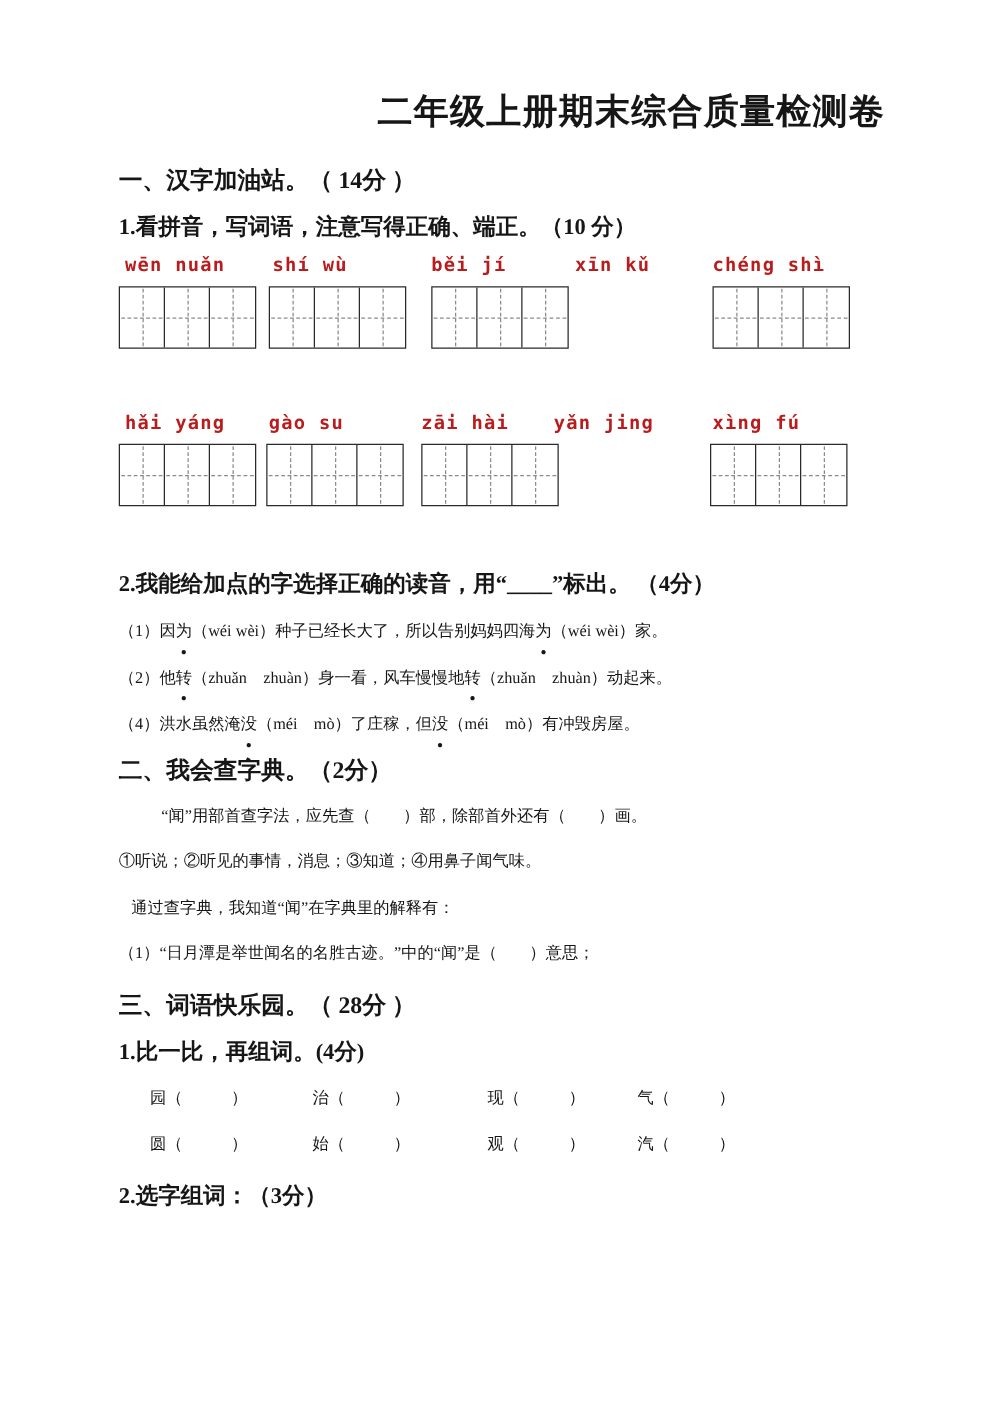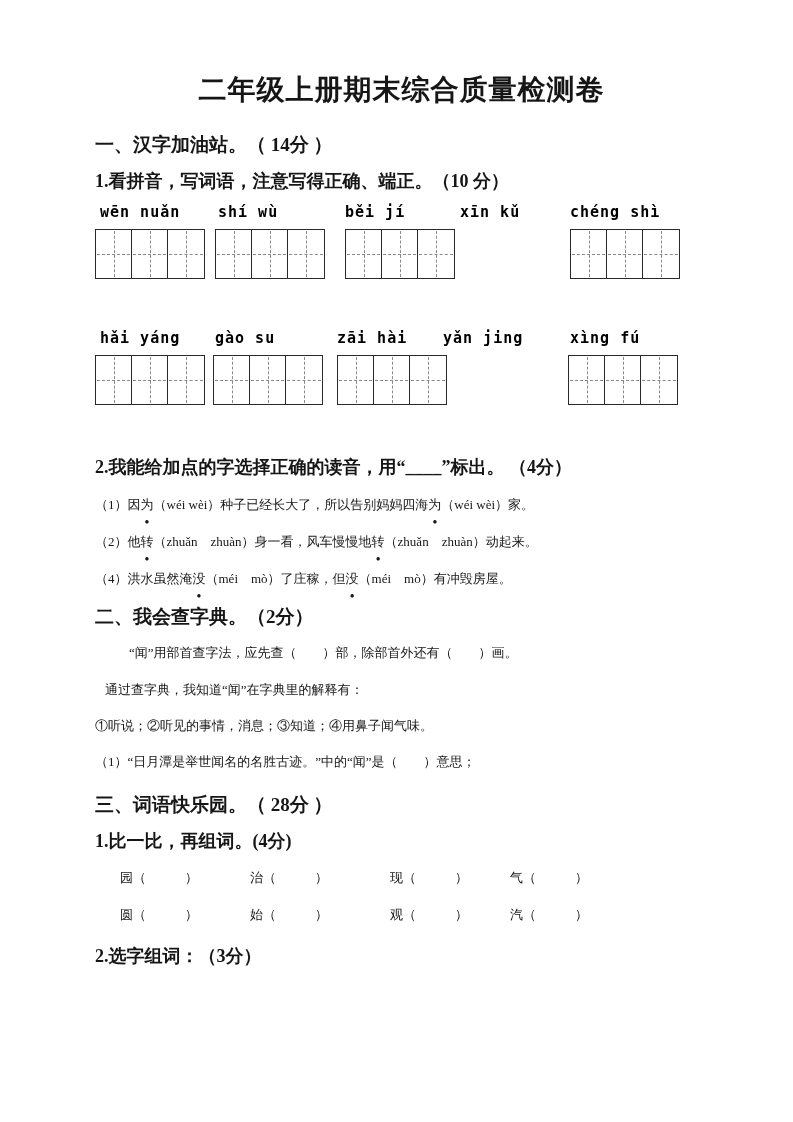--- a/index.html
+++ b/index.html
@@ -10,38 +10,38 @@
     -webkit-font-smoothing: antialiased;
   }
   .page {
     position:relative;
     width:793px; height:1122px;
     background:#ffffff;
     padding:72px 85px 40px 95px;
     overflow:hidden;
   }
   .title {
-    font-size:28px; font-weight:bold; text-align:center;
+    font-size:28px; font-weight:bold; text-align:right;
     letter-spacing:1px; line-height:36px;
   }
   .sec-head { font-size:19px; font-weight:bold; line-height:25px; }
   .item-head { font-size:18px; font-weight:bold; line-height:24px; }
   .q, .dline, .word-row { font-size:13px; line-height:24px; }
 
   .mt10{margin-top:10px}.mt12{margin-top:12px}.mt13{margin-top:13px}
   .mt14{margin-top:14px}.mt17{margin-top:17px}.mt18{margin-top:18px}
   .mt24{margin-top:24px}.mt32{margin-top:48px}.mt36{margin-top:48px}
 
   
   .pinyin-block { position:relative; height:78px; }
   .py {
     position:absolute; top:0;
     font-family:"DejaVu Sans Mono", monospace;
     font-size:15px; font-weight:bold; letter-spacing:1px;
-    white-space:pre; color:#000000;
+    white-space:pre; color:#b91c1c;
   }
   .wgrid {
     position:absolute; top:26px;
     display:flex;
     border:1.5px solid #2a2a2a;
     background:#fff;
   }
   .cell { width:36px; height:48px; position:relative; border-right:1px solid #2a2a2a; }
   .cell:last-child { border-right:none; }
   .cell::before {
@@ -143,22 +143,22 @@
   <p class="q mt14"><span>（1）因</span><span class="dot">为</span><span>（wéi wèi）种子已经长大了，所以告别妈妈四海</span><span class="dot">为</span><span>（wéi wèi）家。</span></p>
 
   <p class="q mt13"><span>（2）他</span><span class="dot">转</span><span>（zhuǎn　zhuàn）身一看，风车慢慢地</span><span class="dot">转</span><span>（zhuǎn　zhuàn）动起来。</span></p>
 
 
   <p class="q mt13"><span>（4）洪水虽然淹</span><span class="dot">没</span><span>（méi　mò）了庄稼，但</span><span class="dot">没</span><span>（méi　mò）有冲毁房屋。</span></p>
 
   <p class="sec-head mt13">二、我会查字典。（2分）</p>
 
   <p class="dline mt12 indent-34">“闻”用部首查字法，应先查（　　）部，除部首外还有（　　）画。</p>
+  <p class="dline mt12">①听说；②听见的事情，消息；③知道；④用鼻子闻气味。</p>
   <p class="dline mt13 indent-10">通过查字典，我知道“闻”在字典里的解释有：</p>
-  <p class="dline mt12">①听说；②听见的事情，消息；③知道；④用鼻子闻气味。</p>
   <p class="dline mt12">（1）“日月潭是举世闻名的名胜古迹。”中的“闻”是（　　）意思；</p>
 
   <p class="sec-head mt18">三、词语快乐园。（ 28分 ）</p>
 
   <p class="item-head mt12">1.比一比，再组词。(4分)</p>
 
   <div class="word-row mt13">
     <span class="wc1">园（　　　）</span>
     <span class="wc2">治（　　　）</span>
     <span class="wc3">现（　　　）</span>

